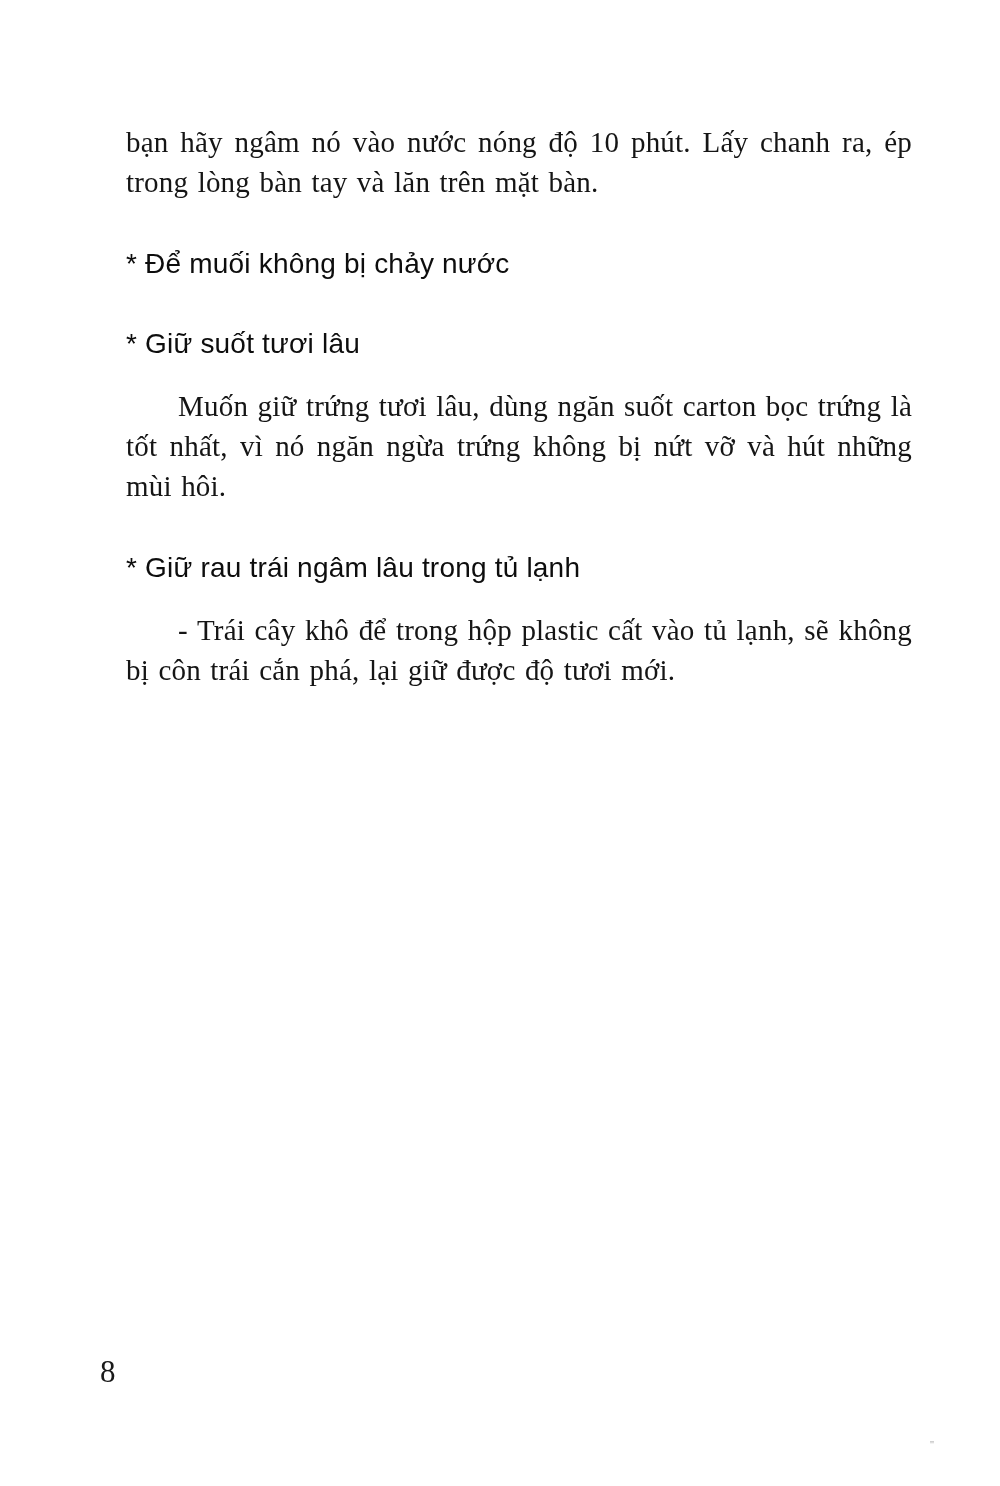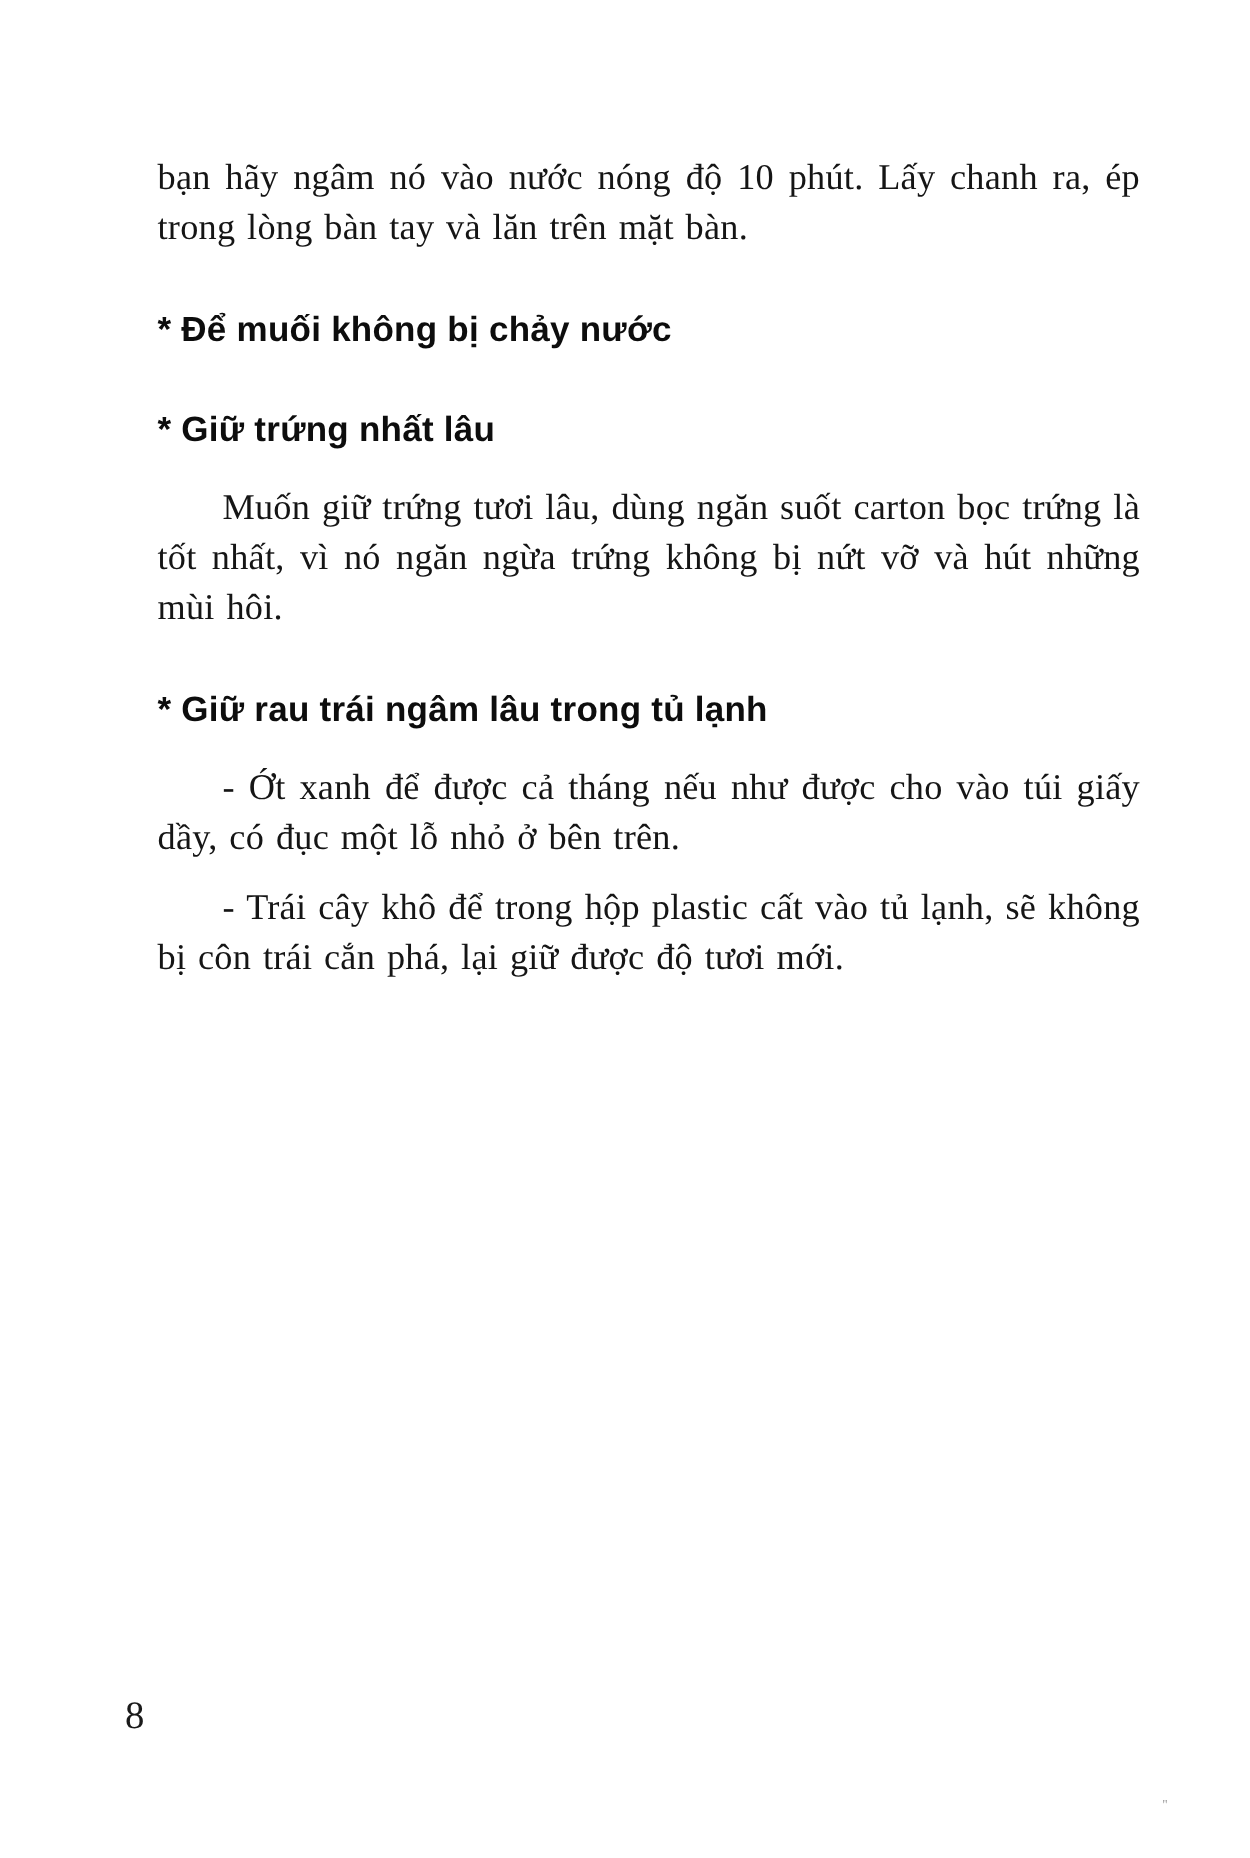--- a/index.html
+++ b/index.html
@@ -31,21 +31,21 @@
     text-indent: 52px;
     word-spacing: 2px;
     letter-spacing: 0.2px;
   }
   .para.no-indent {
     text-indent: 0;
   }
   .heading {
     margin: 44px 0 24px 0;
     font-family: "Liberation Sans", "DejaVu Sans", sans-serif;
-    font-weight: bold;
+    font-weight: normal;
     font-size: 28px;
     line-height: 36px;
     color: #0d0d0d;
     letter-spacing: 0.2px;
   }
   .page-number {
     position: absolute;
     left: 100px;
     top: 1352px;
     font-size: 31px;
@@ -68,29 +68,28 @@
 
 <div class="scan-page">
   <div class="text-column">
 
     <p class="para no-indent">bạn hãy ngâm nó vào nước nóng độ 10 phút. Lấy chanh ra, ép trong lòng bàn tay và lăn trên mặt bàn.</p>
 
     <h2 class="heading">* Để muối không bị chảy nước</h2>
 
 
 
-    <h2 class="heading">* Giữ trứng nhất lâu</h2>
+    <h2 class="heading">* Giữ suốt tươi lâu</h2>
 
     <p class="para">Muốn giữ trứng tươi lâu, dùng ngăn suốt carton bọc trứng là tốt nhất, vì nó ngăn ngừa trứng không bị nứt vỡ và hút những mùi hôi.</p>
 
 
     <h2 class="heading">* Giữ rau trái ngâm lâu trong tủ lạnh</h2>
 
 
-    <p class="para">- Ớt xanh để được cả tháng nếu như được cho vào túi giấy dầy, có đục một lỗ nhỏ ở bên trên.</p>
 
     <p class="para">- Trái cây khô để trong hộp plastic cất vào tủ lạnh, sẽ không bị côn trái cắn phá, lại giữ được độ tươi mới.</p>
 
   </div>
 
   <div class="page-number">8</div>
 
   <div class="scan-speck">''</div>
 </div>
 

